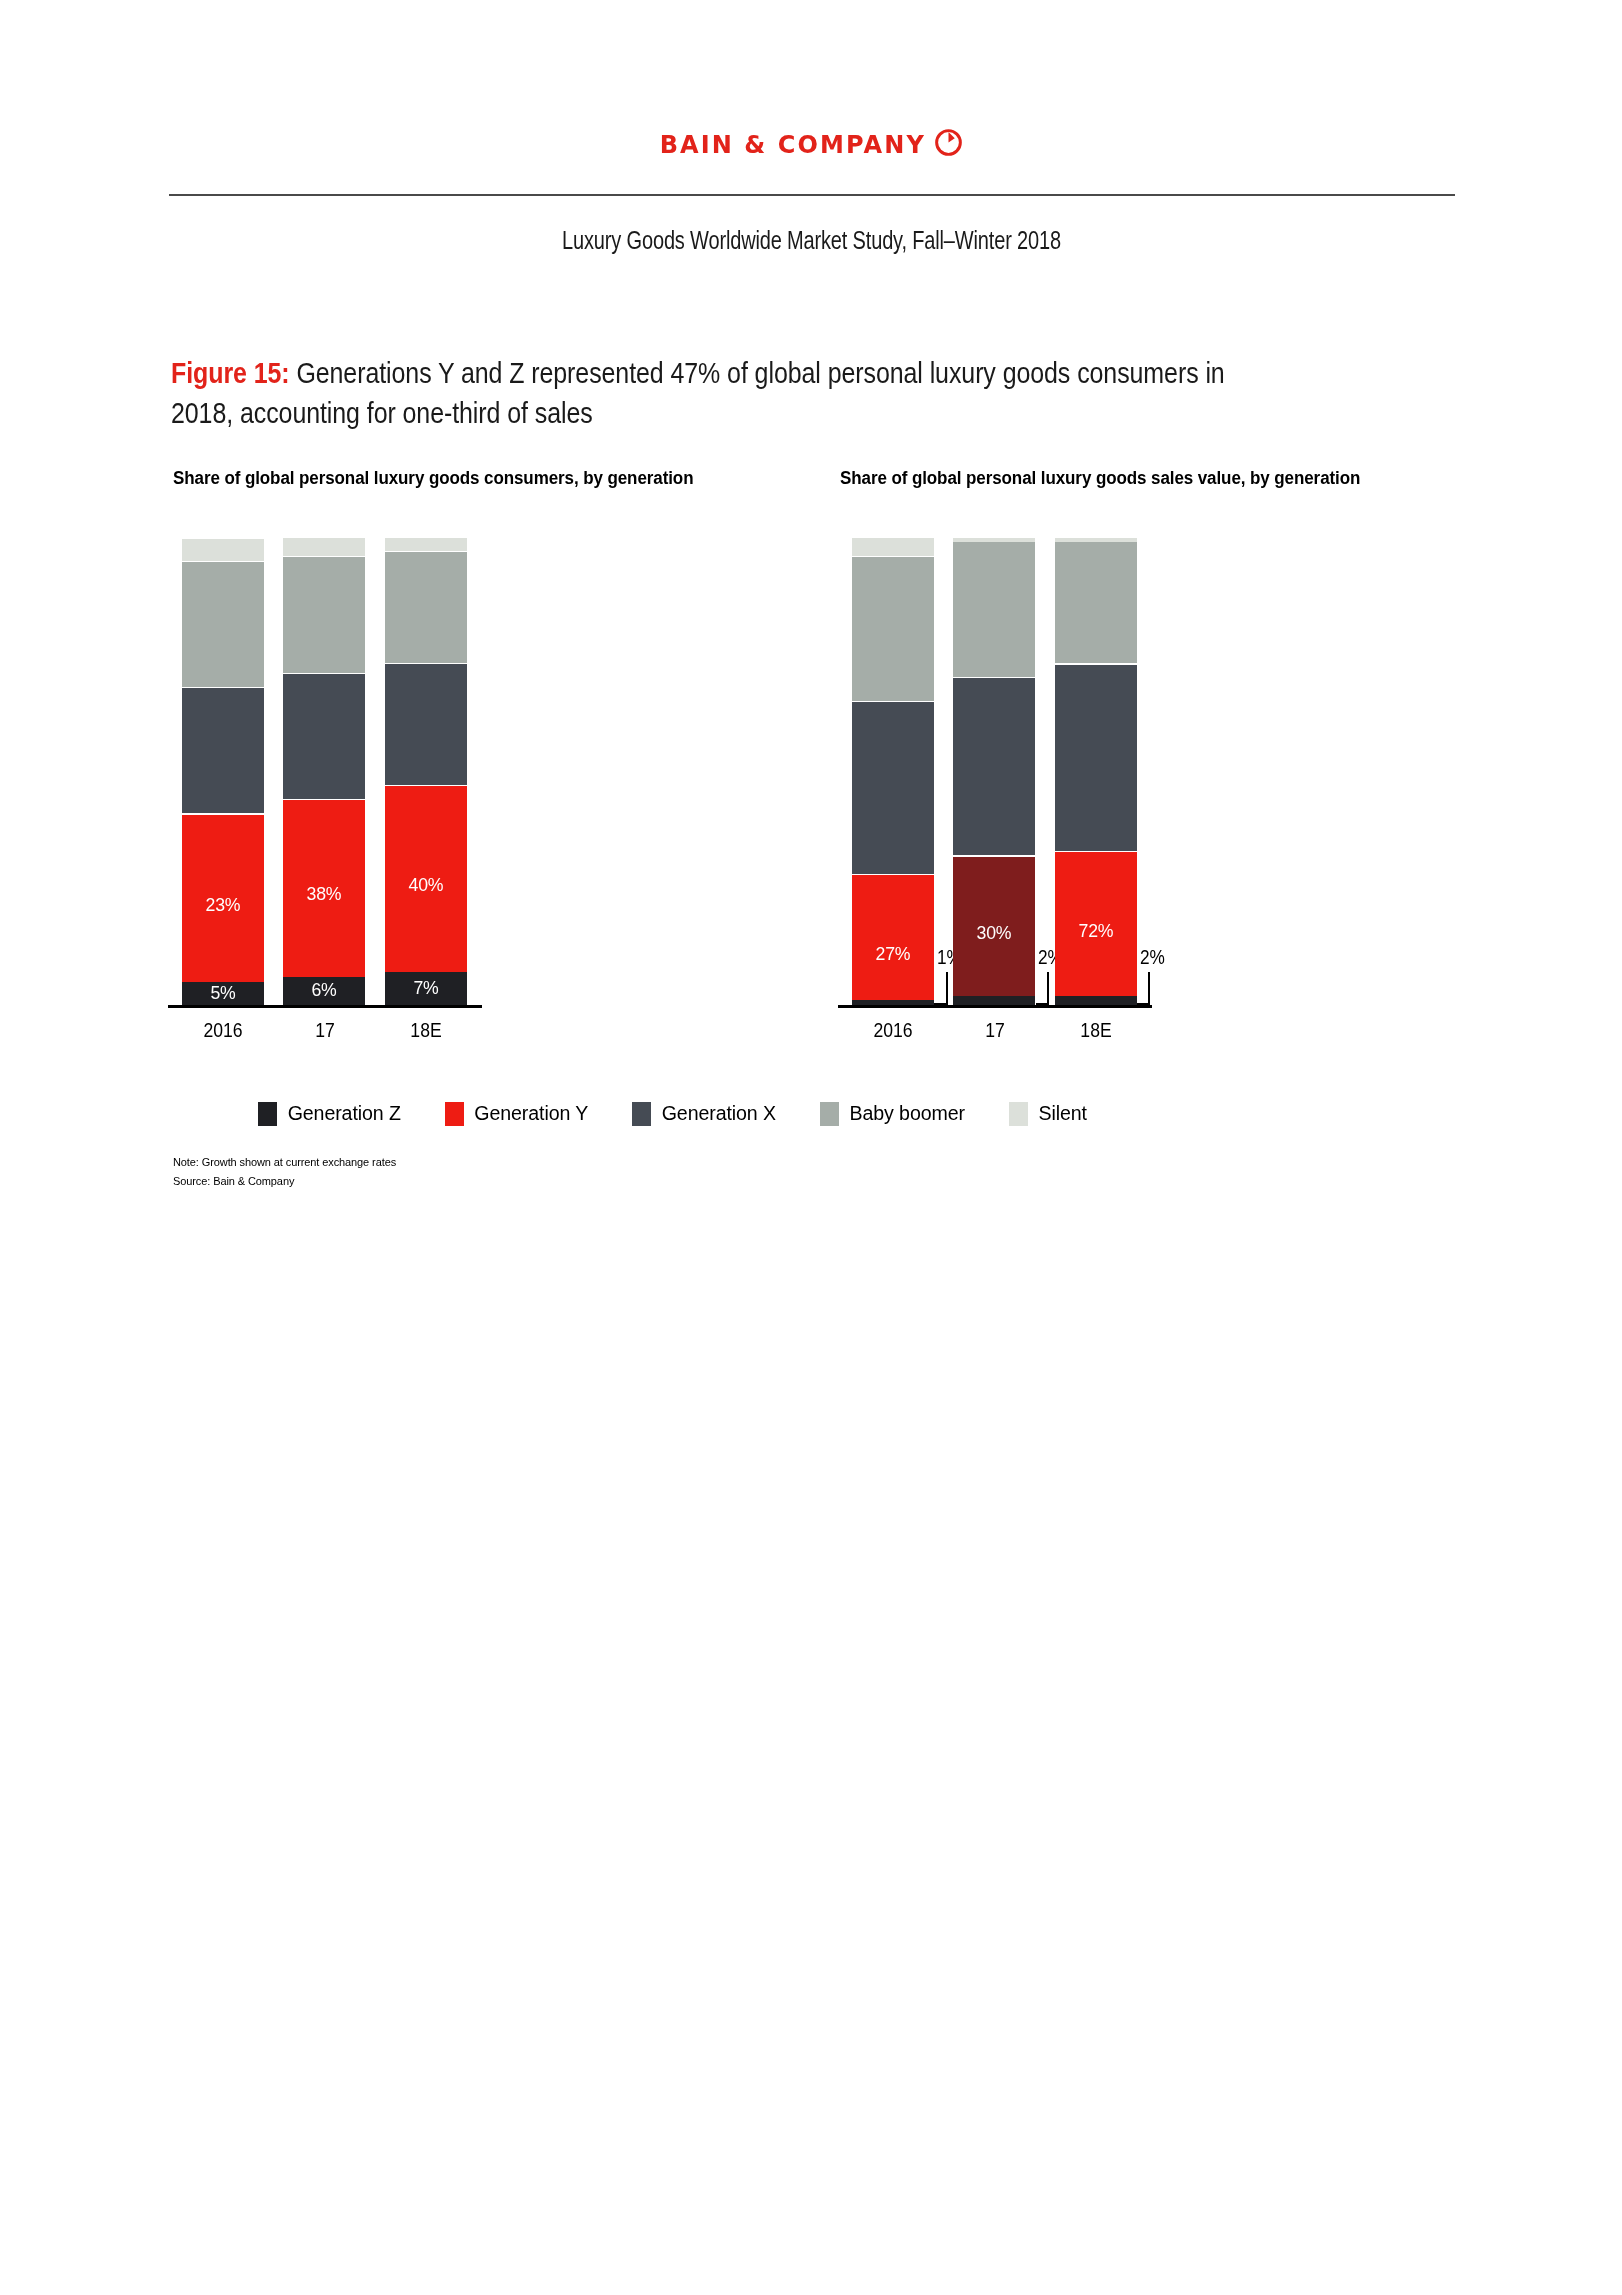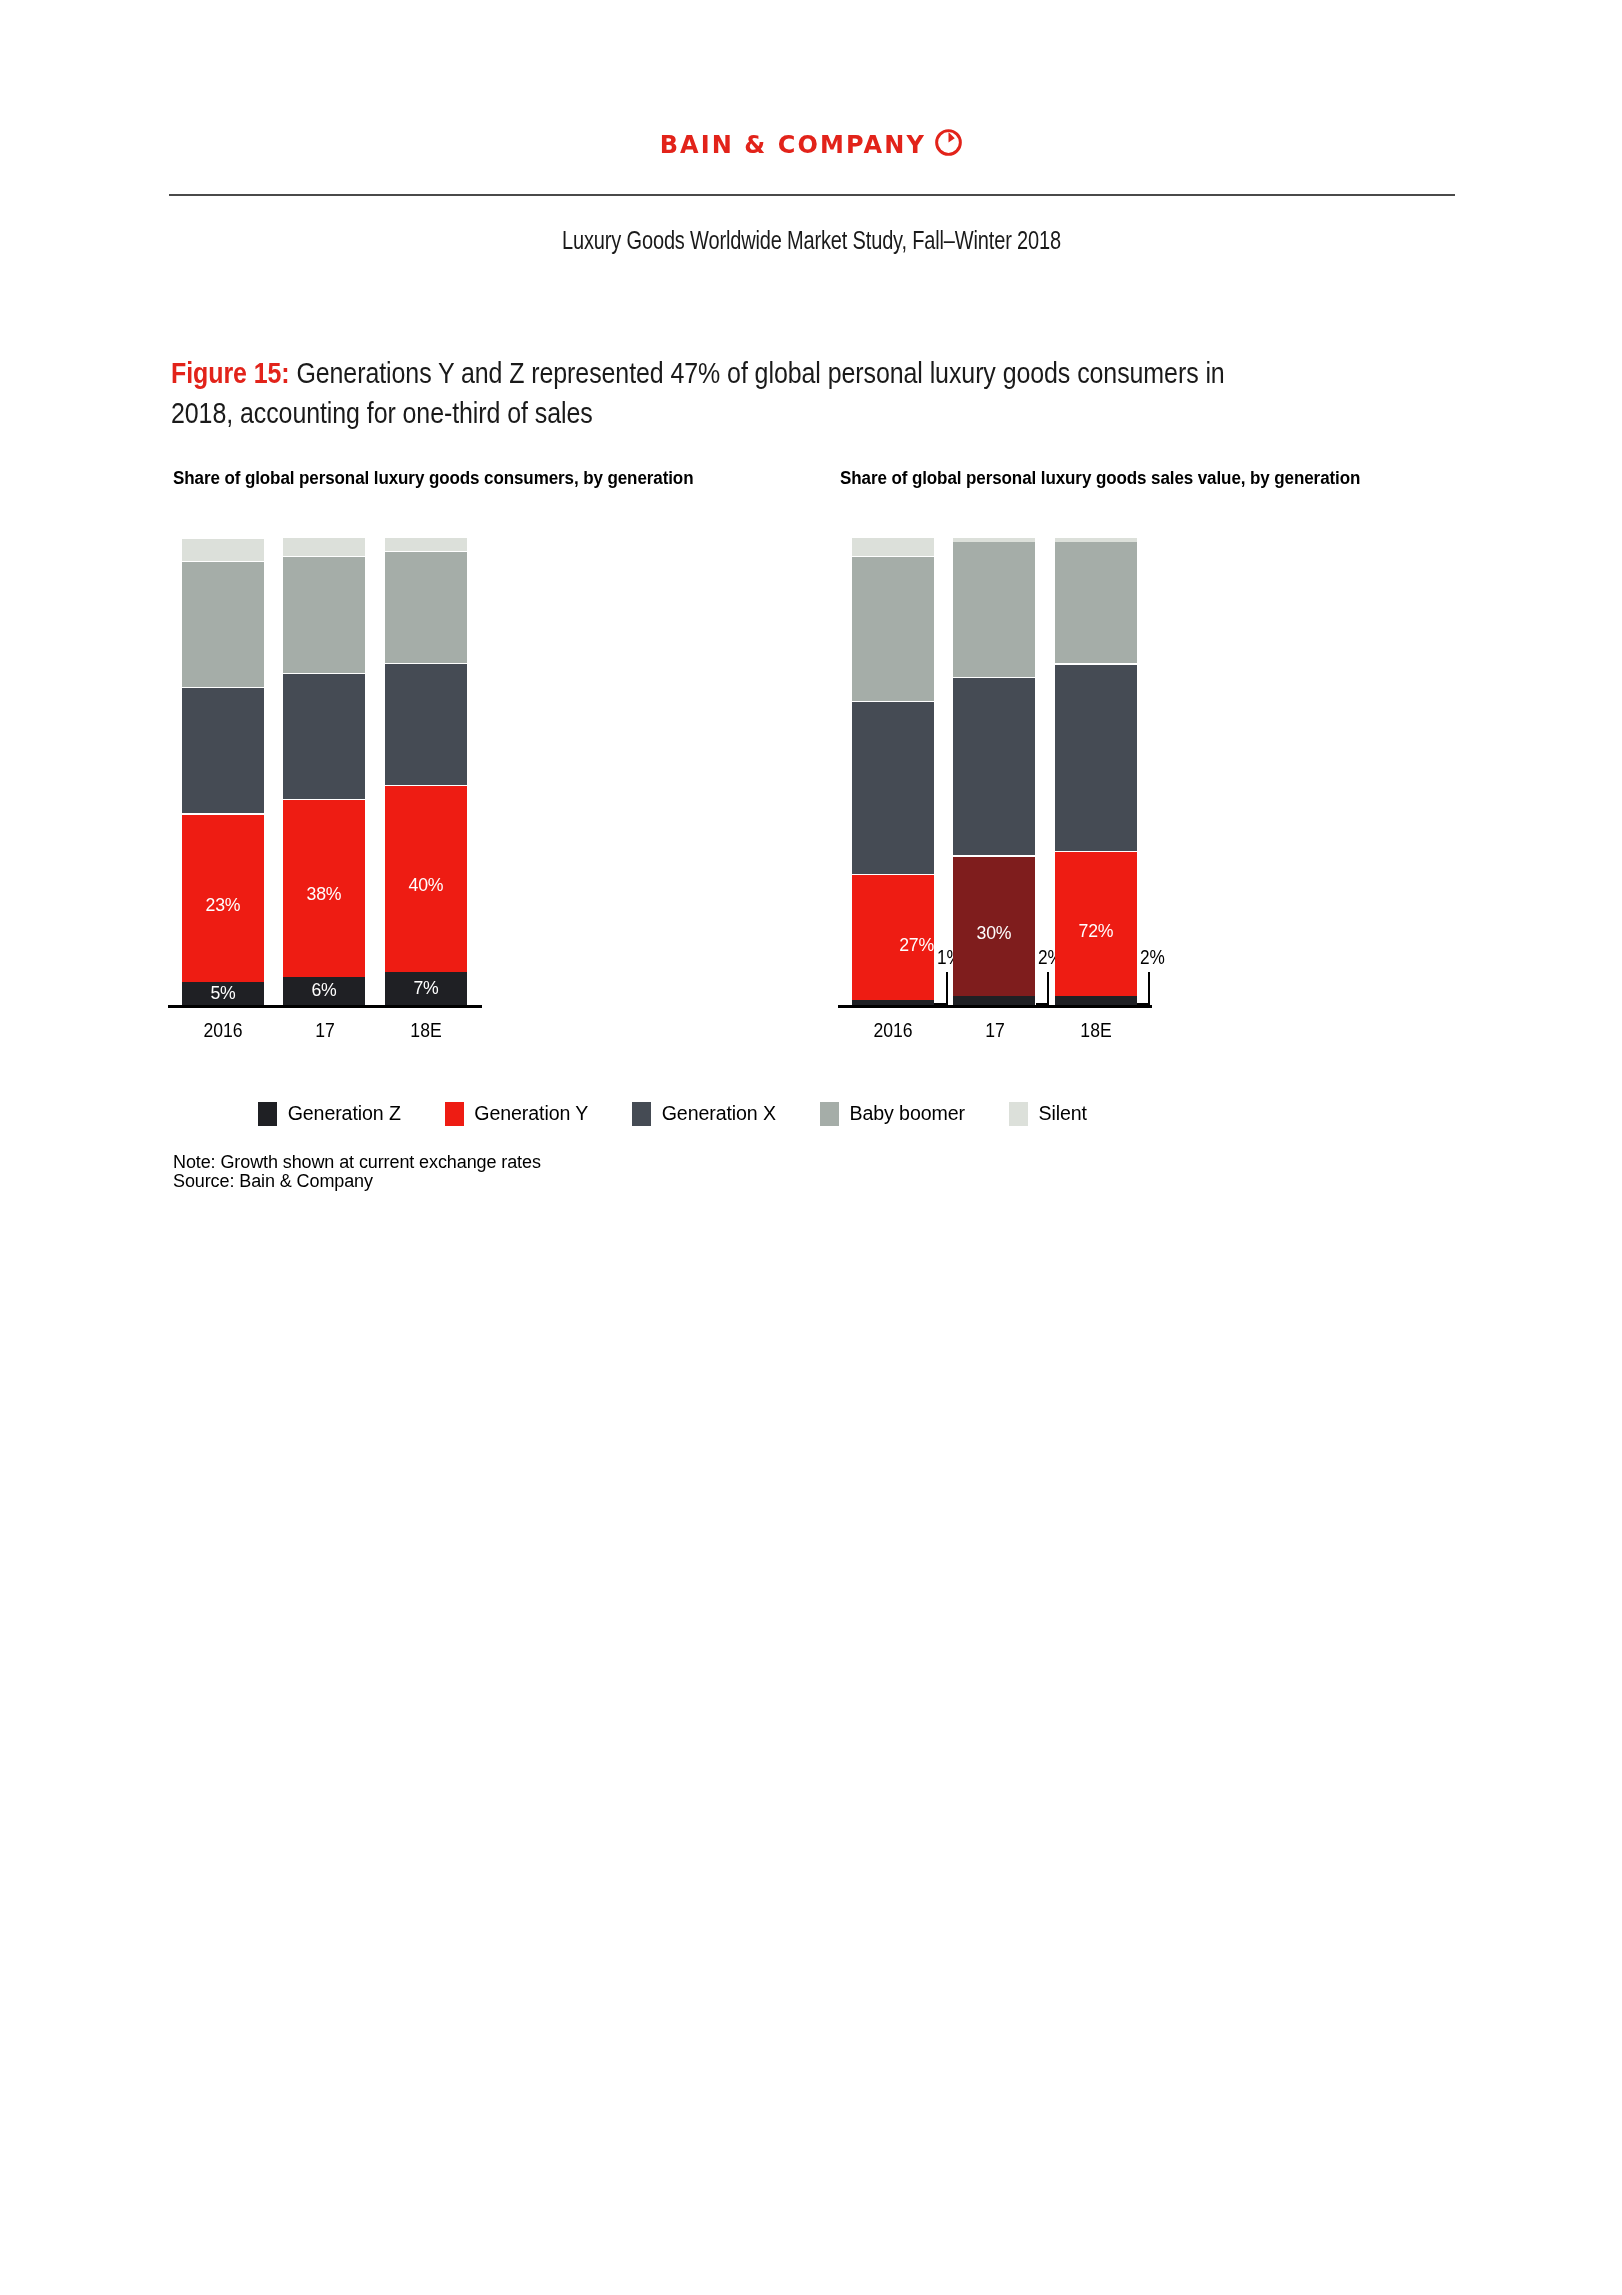--- a/index.html
+++ b/index.html
@@ -182,21 +182,21 @@
     line-height: 23.6px;
     color: #000;
     letter-spacing: -0.1px;
   }
 
   
   .footnote {
     position: absolute;
     left: 173px;
     font-family: "Liberation Sans", sans-serif;
-    font-size: 18px;
+    font-size: 11px;
     line-height: 19px;
     color: #000;
     letter-spacing: -0.1px;
   }
   .footnote-note   { top: 1153px; }
   .footnote-source { top: 1172px; }
 
   
   .page-number {
     position: absolute;
@@ -275,21 +275,21 @@
         <div class="seg" style="background: rgb(220, 224, 218); height: 14px; bottom: 454px; top: auto; border-top: 1.3px solid rgb(255, 255, 255);"></div>
       </div>
       <div class="tick-label" style="left: 183px; width: 122px; top: 482px;">18E</div>
     </div>
 
   <div class="plot" id="plot-right" style="left:852px; top:537px; width:458px;">
       <div class="axis" style="left: -14.4px; top: 468px; width: 314px;"></div>
       <div class="bar" style="left: 0px; height: 468px; top: 0px;">
         <div class="seg" style="background: rgb(31, 32, 36); height: 4.7px; bottom: 0px; top: auto;"></div>
         <div class="seg" style="background: rgb(238, 28, 19); height: 126px; bottom: 4.7px; top: auto; border-top: 1.3px solid rgb(255, 255, 255);">
-          <div class="seg-label" style="top: 61px; text-align: right;">27%</div>
+          <div class="seg-label" style="top: 70px;">27%</div>
         </div>
         <div class="seg" style="background: rgb(69, 75, 84); height: 173px; bottom: 131px; top: auto; border-top: 1.3px solid rgb(255, 255, 255);"></div>
         <div class="seg" style="background: rgb(165, 173, 168); height: 145px; bottom: 304px; top: auto; border-top: 1.3px solid rgb(255, 255, 255);"></div>
         <div class="seg" style="background: rgb(220, 224, 218); height: 18.7px; bottom: 449px; top: auto; border-top: 1.3px solid rgb(255, 255, 255);"></div>
       </div>
       <div class="tick-label" style="left: -19.6px; width: 122px; top: 482px;">2016</div>
       <div class="callout-line" style="left: 94px; top: 435px; width: 2px; height: 33px;"></div>
       <div class="callout-line" style="left: 82px; top: 466px; width: 13px; height: 2px;"></div>
       <div class="callout-label" style="left: 85px; top: 410px;">1%</div>
       <div class="bar" style="left: 101px; height: 468px; top: 0px;">

